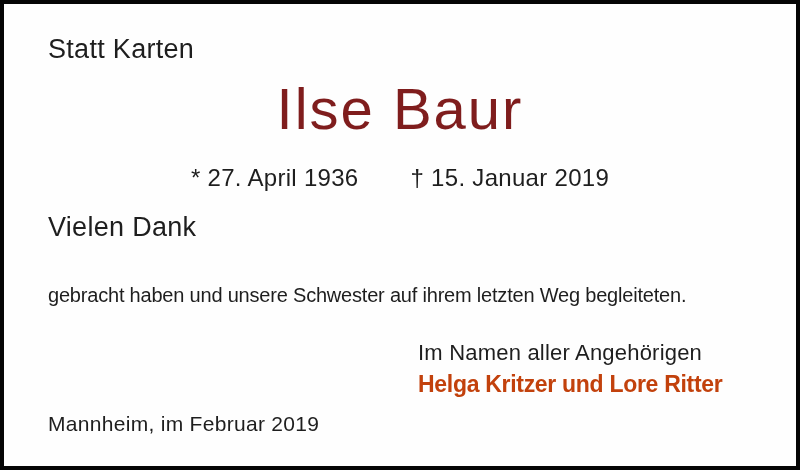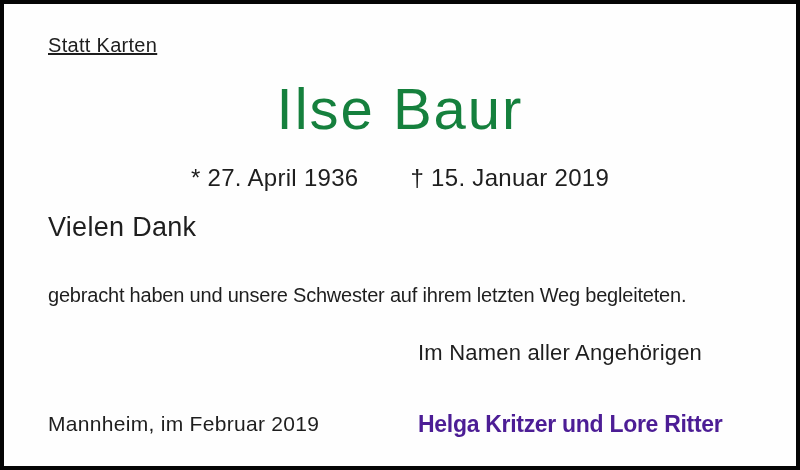--- a/index.html
+++ b/index.html
@@ -15,38 +15,37 @@
     background: #fefefe;
     border: 4px solid #050505;
     font-family: "Liberation Sans", "DejaVu Sans", sans-serif;
     color: #1e1e1e;
     overflow: hidden;
   }
   .pre-header {
     position: absolute;
     left: 44px;
     top: 28px;
-    font-size: 20px;
+    font-size: 27px;
     line-height: 1.3;
     letter-spacing: 0.3px;
     white-space: nowrap;
-    text-decoration: underline;
   }
   .name {
     position: absolute;
     left: 0;
     top: 72px;
     width: 100%;
     margin: 0;
     text-align: center;
     font-size: 58px;
     font-weight: 400;
     line-height: 1.15;
     letter-spacing: 2px;
-    color: #15803d;
+    color: #7f1d1d;
     white-space: nowrap;
   }
   .dates {
     position: absolute;
     left: 0;
     top: 158px;
     width: 100%;
     display: flex;
     justify-content: center;
     gap: 52px;
@@ -86,22 +85,21 @@
     line-height: 30px;
     letter-spacing: 0.2px;
     white-space: nowrap;
   }
   .signature .mourners {
     font-size: 23px;
     line-height: 32px;
     font-weight: 700;
     letter-spacing: -0.3px;
     white-space: nowrap;
-    color: #4c1d95;
-    margin-top: 40px;
+    color: #c2410c;
   }
   .place-date {
     position: absolute;
     left: 44px;
     top: 404px;
     font-size: 21px;
     line-height: 31px;
     letter-spacing: 0.3px;
     white-space: nowrap;
   }

